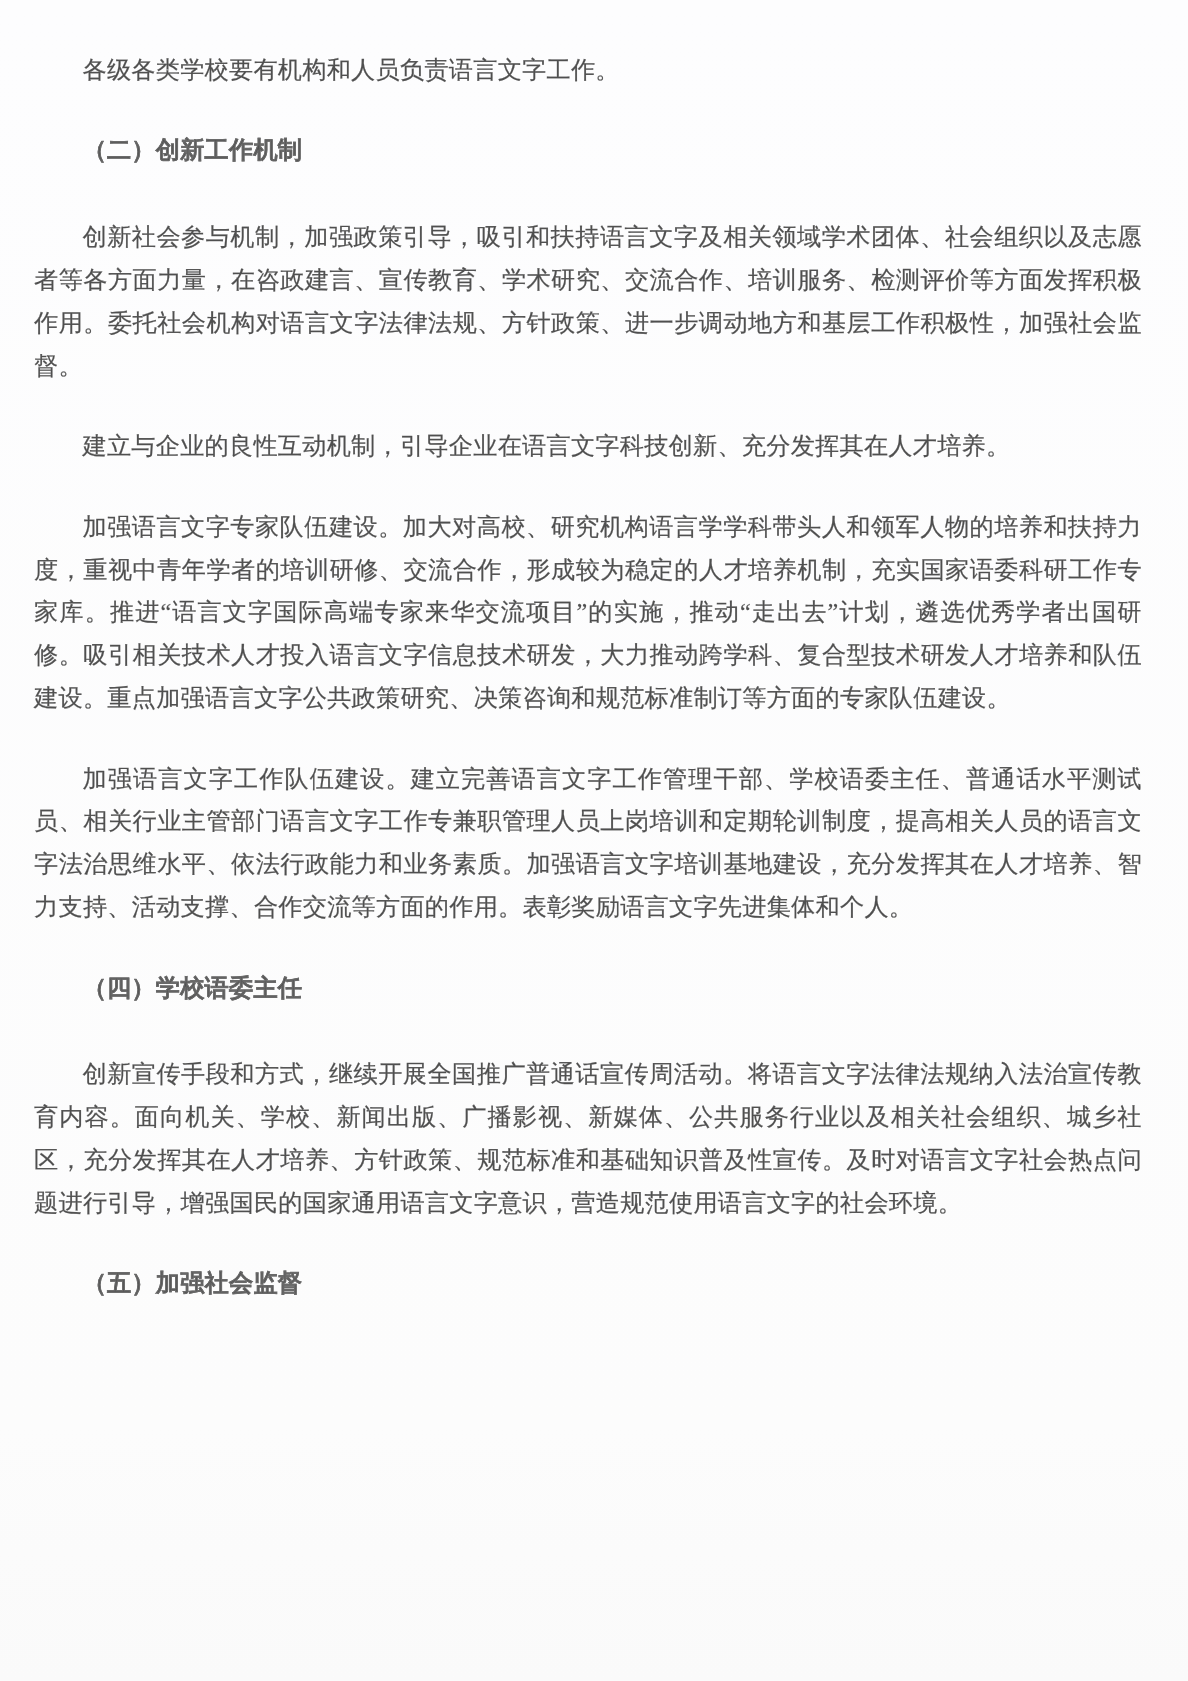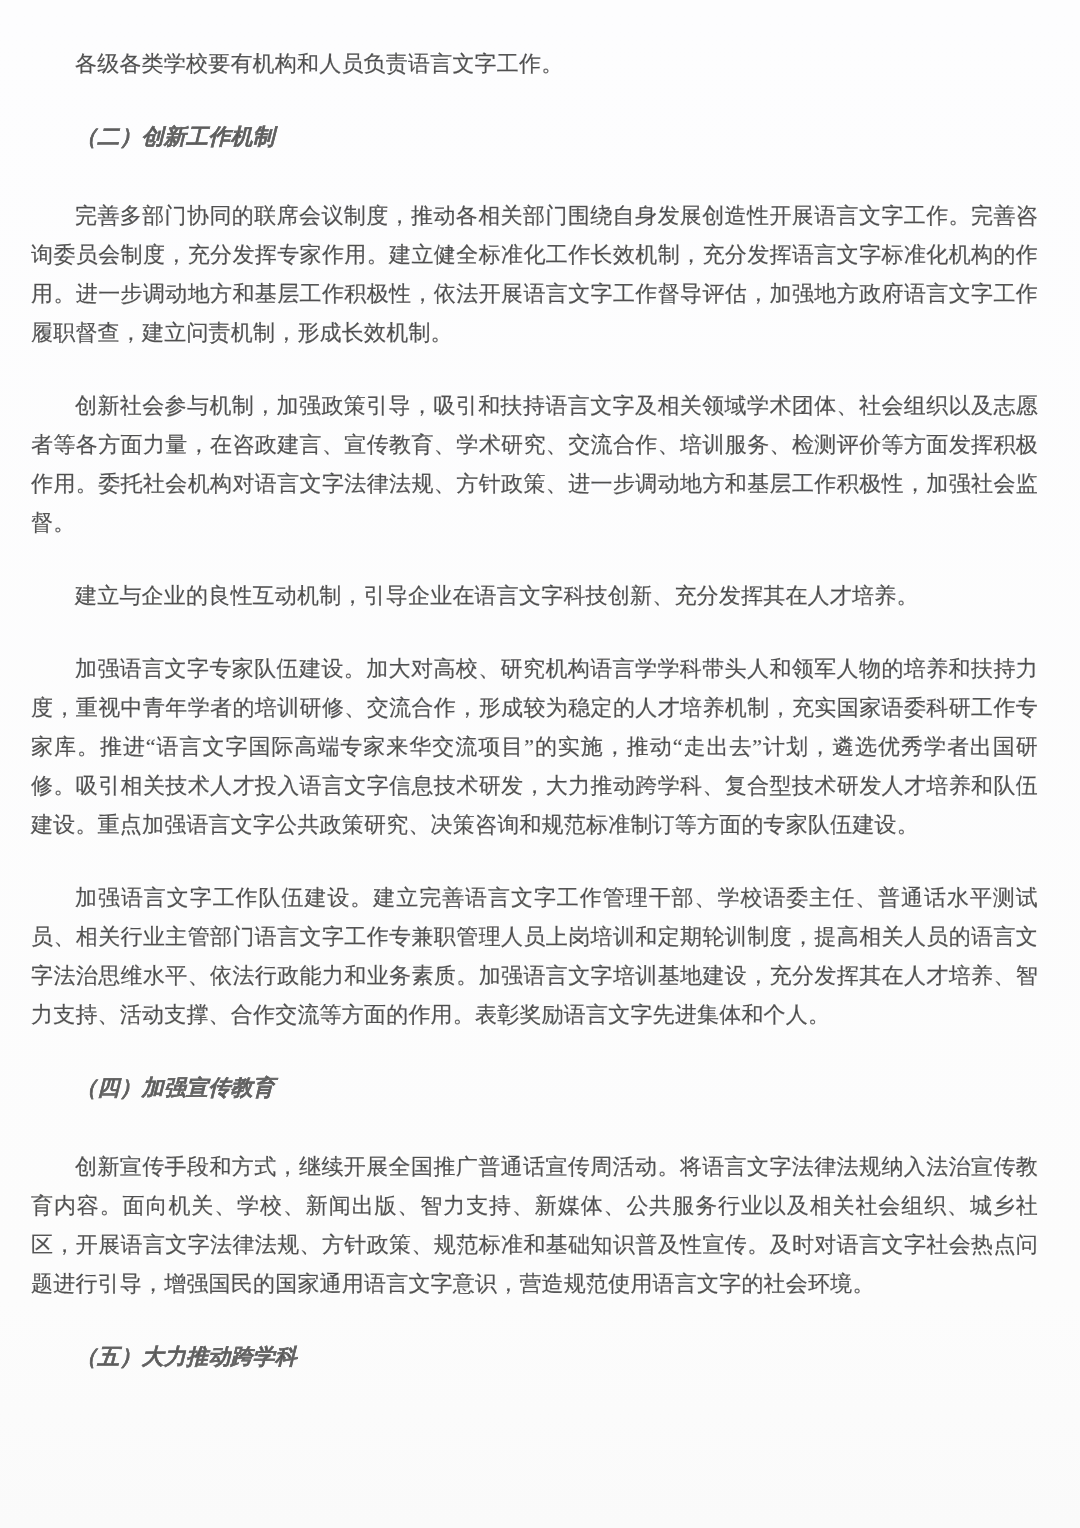--- a/index.html
+++ b/index.html
@@ -26,32 +26,30 @@
     color: #4f4f4f;
     text-align: justify;
     text-justify: inter-ideograph;
     text-indent: 2em;
     margin: 0 0 34px 0;
     -webkit-text-stroke: 0.2px #6a6a6a;
   }
   .doc-heading {
     margin-bottom: 40px;
     text-align: left;
-    font-style: italic;
   }
 </style>
 </head>
 <body>
 
 <main class="doc-page">
   <section id="doc-body">
       <p class="doc-paragraph">各级各类学校要有机构和人员负责语言文字工作。</p>
       <h3 class="doc-heading">（二）创新工作机制</h3>
-      <p class="doc-paragraph">完善多部门协同的联席会议制度，推动各相关部门围绕自身发展创造性开展语言文字工作。完善咨询委员会制度，充分发挥专家作用。建立健全标准化工作长效机制，充分发挥语言文字标准化机构的作用。进一步调动地方和基层工作积极性，依法开展语言文字工作督导评估，加强地方政府语言文字工作履职督查，建立问责机制，形成长效机制。</p>
       <p class="doc-paragraph">创新社会参与机制，加强政策引导，吸引和扶持语言文字及相关领域学术团体、社会组织以及志愿者等各方面力量，在咨政建言、宣传教育、学术研究、交流合作、培训服务、检测评价等方面发挥积极作用。委托社会机构对语言文字法律法规、方针政策、进一步调动地方和基层工作积极性，加强社会监督。</p>
       <p class="doc-paragraph">建立与企业的良性互动机制，引导企业在语言文字科技创新、充分发挥其在人才培养。</p>
       <p class="doc-paragraph">加强语言文字专家队伍建设。加大对高校、研究机构语言学学科带头人和领军人物的培养和扶持力度，重视中青年学者的培训研修、交流合作，形成较为稳定的人才培养机制，充实国家语委科研工作专家库。推进“语言文字国际高端专家来华交流项目”的实施，推动“走出去”计划，遴选优秀学者出国研修。吸引相关技术人才投入语言文字信息技术研发，大力推动跨学科、复合型技术研发人才培养和队伍建设。重点加强语言文字公共政策研究、决策咨询和规范标准制订等方面的专家队伍建设。</p>
       <p class="doc-paragraph">加强语言文字工作队伍建设。建立完善语言文字工作管理干部、学校语委主任、普通话水平测试员、相关行业主管部门语言文字工作专兼职管理人员上岗培训和定期轮训制度，提高相关人员的语言文字法治思维水平、依法行政能力和业务素质。加强语言文字培训基地建设，充分发挥其在人才培养、智力支持、活动支撑、合作交流等方面的作用。表彰奖励语言文字先进集体和个人。</p>
-      <h3 class="doc-heading">（四）加强宣传教育</h3>
-      <p class="doc-paragraph">创新宣传手段和方式，继续开展全国推广普通话宣传周活动。将语言文字法律法规纳入法治宣传教育内容。面向机关、学校、新闻出版、智力支持、新媒体、公共服务行业以及相关社会组织、城乡社区，开展语言文字法律法规、方针政策、规范标准和基础知识普及性宣传。及时对语言文字社会热点问题进行引导，增强国民的国家通用语言文字意识，营造规范使用语言文字的社会环境。</p>
-      <h3 class="doc-heading">（五）大力推动跨学科</h3>
+      <h3 class="doc-heading">（四）学校语委主任</h3>
+      <p class="doc-paragraph">创新宣传手段和方式，继续开展全国推广普通话宣传周活动。将语言文字法律法规纳入法治宣传教育内容。面向机关、学校、新闻出版、广播影视、新媒体、公共服务行业以及相关社会组织、城乡社区，充分发挥其在人才培养、方针政策、规范标准和基础知识普及性宣传。及时对语言文字社会热点问题进行引导，增强国民的国家通用语言文字意识，营造规范使用语言文字的社会环境。</p>
+      <h3 class="doc-heading">（五）加强社会监督</h3>
     </section>
 </main>
 
 </body></html>

